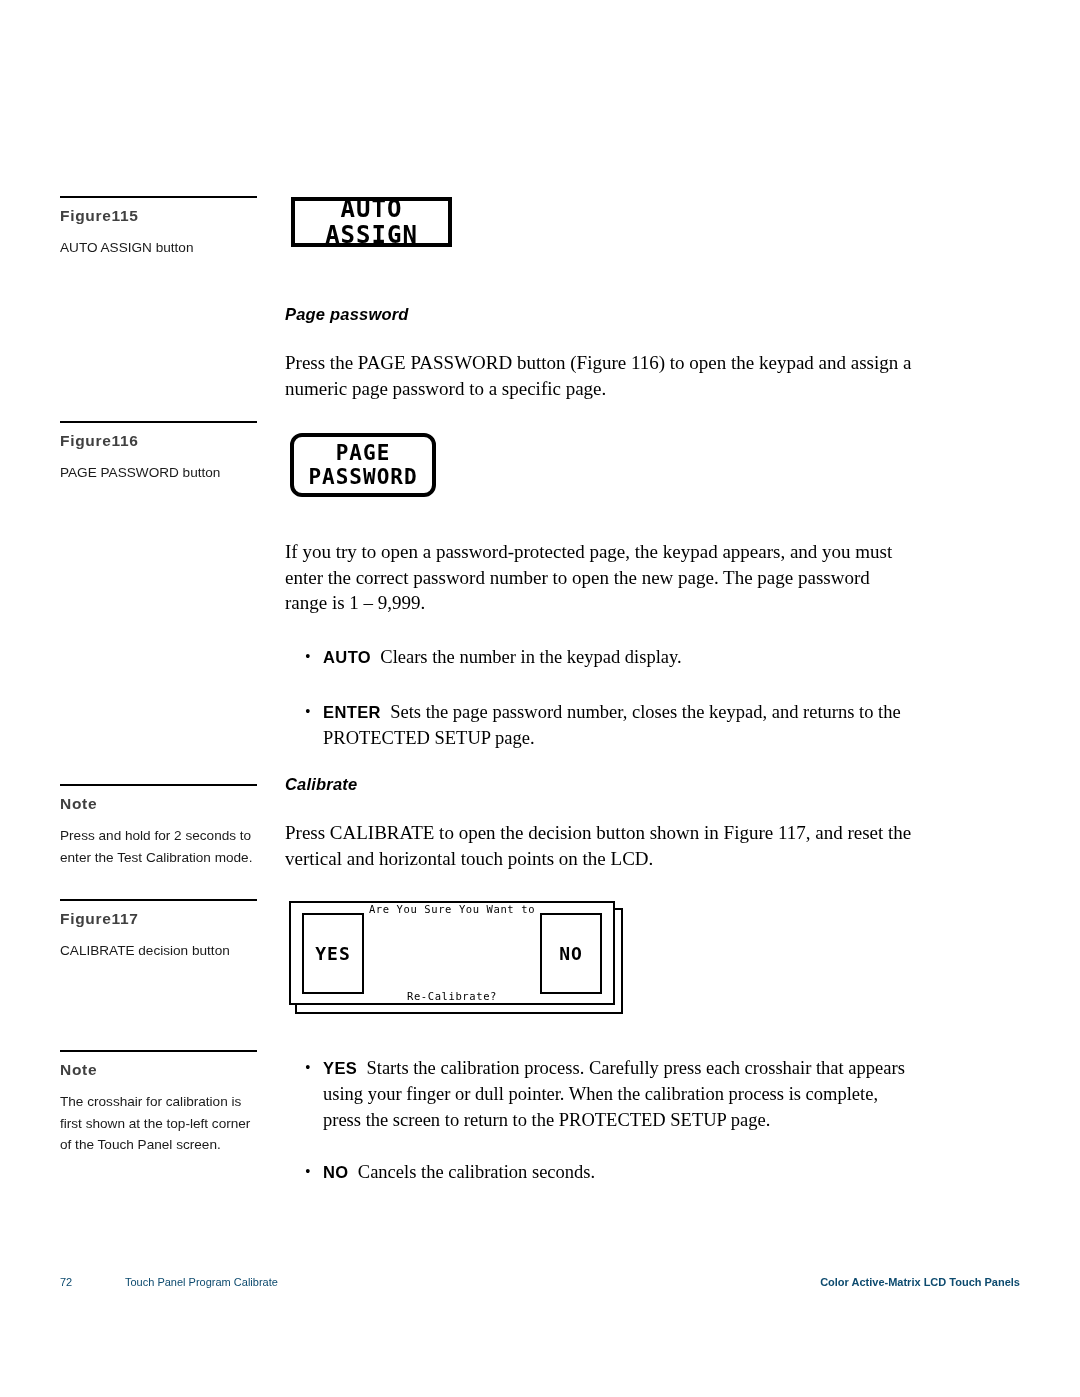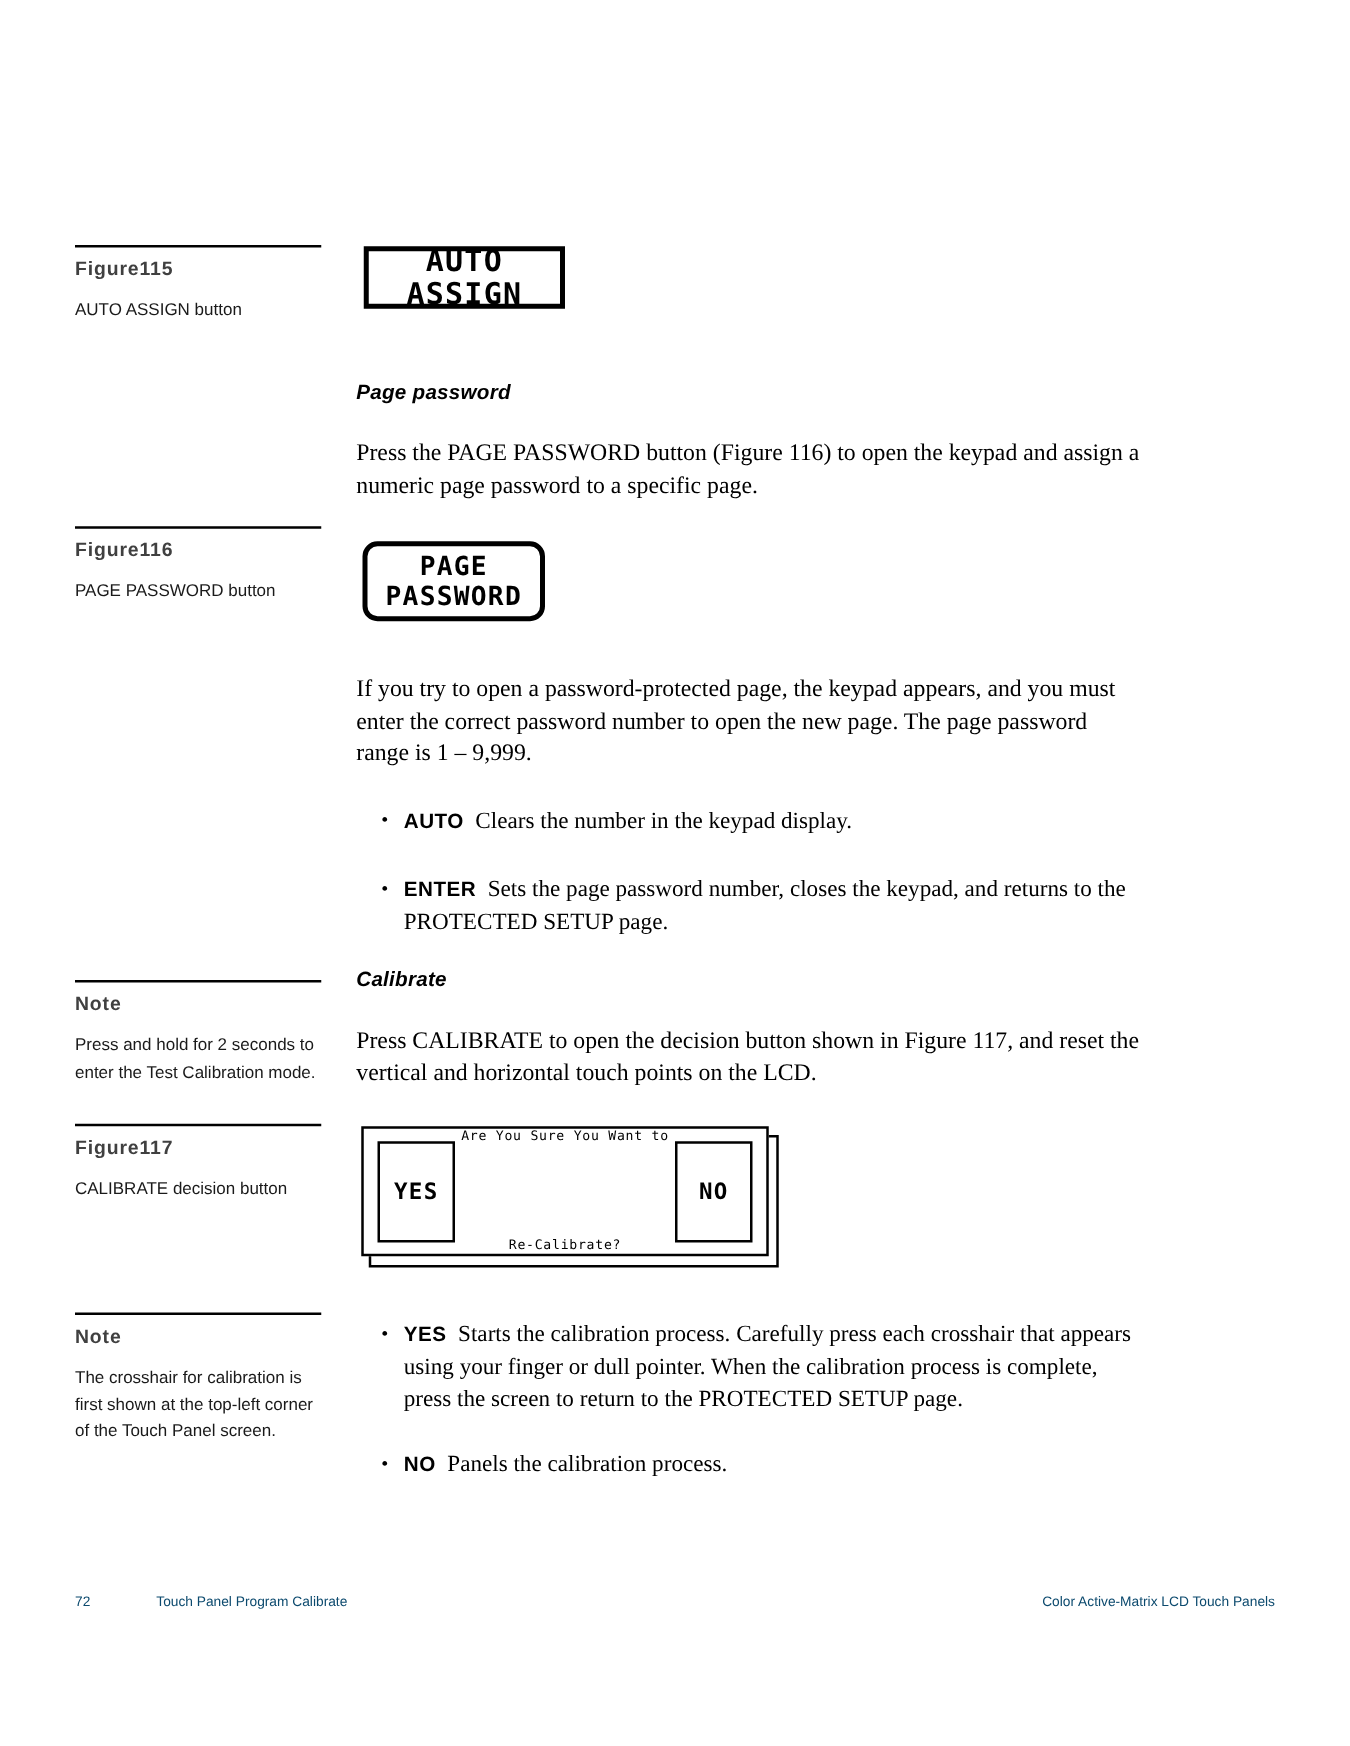--- a/index.html
+++ b/index.html
@@ -199,20 +199,21 @@
   }
   .footer-left {
     position: absolute;
     left: 65px;
     top: 0;
   }
   .footer-right {
     position: absolute;
     right: 0;
     top: 0;
+    font-weight: bold;
   }
 </style>
 </head>
 <body>
 
 <div class="page">
 
   <div class="margin-col" style="top:196px;">
     <div class="rule"></div>
     <div class="margin-head">Figure115</div>
@@ -302,21 +303,21 @@
   <div class="main-col" style="top:1055px;">
     <div class="bullet-row">
       <span class="bullet-dot">•</span>
       <span class="bullet-term">YES</span><span class="bullet-text">&nbsp;&nbsp;</span><span class="bullet-text">Starts the calibration process. Carefully press each crosshair that appears using your finger or dull pointer. When the calibration process is complete, press the screen to return to the PROTECTED SETUP page.</span>
     </div>
   </div>
 
   <div class="main-col" style="top:1159px;">
     <div class="bullet-row">
       <span class="bullet-dot">•</span>
-      <span class="bullet-term">NO</span><span class="bullet-text">&nbsp;&nbsp;</span><span class="bullet-text">Panels the calibration process.</span>
+      <span class="bullet-term">NO</span><span class="bullet-text">&nbsp;&nbsp;</span><span class="bullet-text">Cancels the calibration seconds.</span>
     </div>
   </div>
 
   <div class="footer">
     <span class="footer-page">72</span>
     <span class="footer-left">Touch Panel Program Calibrate</span>
     <span class="footer-right">Color Active-Matrix LCD Touch Panels</span>
   </div>
 
 </div>

